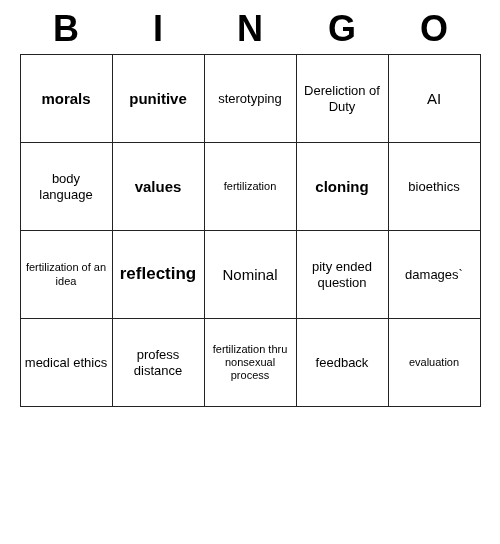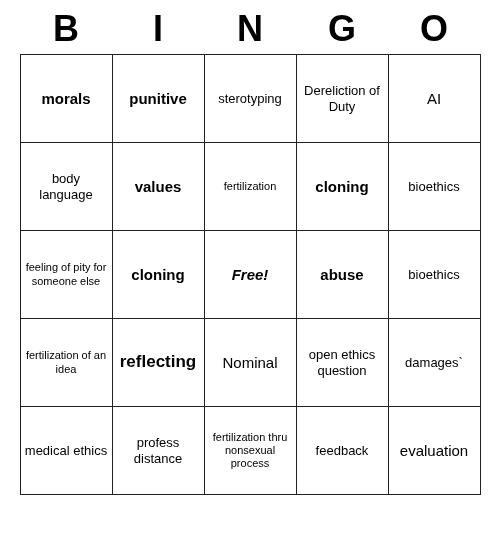--- a/index.html
+++ b/index.html
@@ -81,34 +81,27 @@
         <td class="cell-ai">AI</td>
       </tr>
       <tr>
         <td style="font-size: 13px;">body language</td>
         <td class="cell-xlarge">values</td>
         <td style="font-size: 11px;">fertilization</td>
         <td class="cell-medium">cloning</td>
         <td style="font-size: 13px;">bioethics</td>
       </tr>
       <tr>
-        <td style="font-size: 11px;">feeling of pity for someone else</td>
-        <td class="cell-medium">cloning</td>
-        <td class="free-cell">Free!</td>
-        <td class="cell-medium">abuse</td>
-        <td style="font-size: 13px;">bioethics</td>
-      </tr>
-      <tr>
         <td style="font-size: 11px;">fertilization of an idea</td>
         <td style="font-size: 17px; font-weight: bold;">reflecting</td>
         <td style="font-size: 15px;">Nominal</td>
-        <td style="font-size: 13px;">open ethics question</td>
+        <td style="font-size: 13px;">pity ended question</td>
         <td style="font-size: 13px;">damages`</td>
       </tr>
       <tr>
         <td style="font-size: 13px; margin-top: 27px;">medical ethics</td>
         <td style="font-size: 13px;">profess distance</td>
         <td style="font-size: 11px;">fertilization thru nonsexual process</td>
         <td style="font-size: 13px;">feedback</td>
-        <td style="font-size: 15px;">evaluation</td>
+        <td style="font-size: 11px;">evaluation</td>
       </tr>
     </tbody>
 </table>
 
 </body></html>

